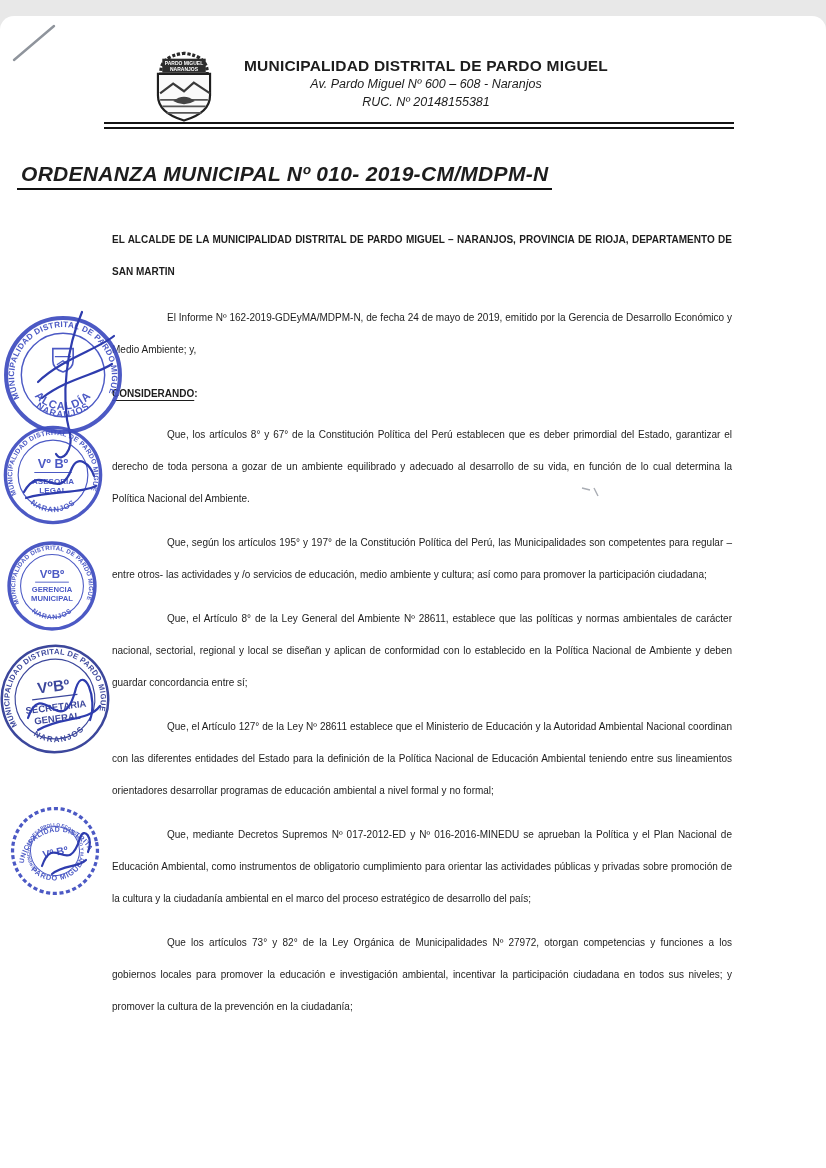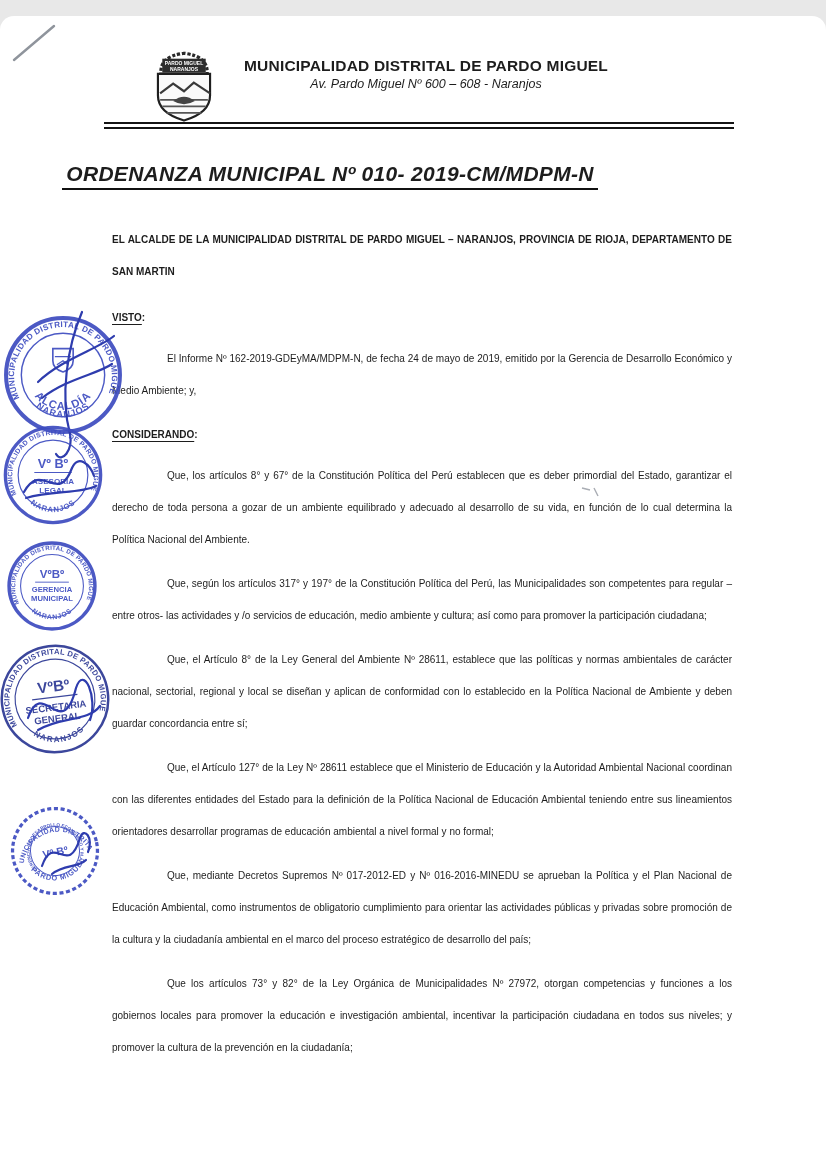--- a/index.html
+++ b/index.html
@@ -20,21 +20,21 @@
     text-align:center;line-height:1.25;
   }
   .org-name{font-size:15.5px;font-weight:bold;letter-spacing:.2px;}
   .addr{font-size:12.5px;font-weight:normal;font-style:italic;margin-top:2px;}
   .double-rule{
     position:absolute;left:104px;top:106px;width:630px;height:3px;
     border-top:2.5px solid var(--rule-dark,#141414);
     border-bottom:2.5px solid var(--rule-dark,#141414);
   }
   
-  .title-wrap{position:absolute;left:0;top:146px;width:660px;text-align:center;}
+  .title-wrap{position:absolute;left:0;top:146px;width:660px;text-align:left;padding-left:17px;}
   .doc-title{
     display:inline-block;
     font-size:21px;font-weight:bold;font-style:italic;letter-spacing:.3px;
     border-bottom:2.5px solid #111;padding:0 4px 2px 4px;
   }
   
   .body-col{
     position:absolute;left:112px;top:208px;width:620px;
     font-size:10px;line-height:32px;text-align:justify;
   }
@@ -71,35 +71,35 @@
     <text x="32" y="13.5" text-anchor="middle" font-size="4.6" fill="#fff" font-weight="bold">PARDO MIGUEL</text>
     <text x="32" y="19.5" text-anchor="middle" font-size="4.6" fill="#fff" font-weight="bold">NARANJOS</text>
     <path d="M10,40 l12,-9 l10,7 l9,-8 l15,10" fill="none" stroke="#3a3a3a" stroke-width="2"></path>
     <path d="M10,46 h44 M12,52 h40 M16,58 h32" stroke="#555" stroke-width="1.6"></path>
     <path d="M22,47 q10,-8 20,0 q-10,6 -20,0 z" fill="#444"></path>
   </svg>
 
   <div class="header-text">
     <div class="org-name">MUNICIPALIDAD DISTRITAL DE PARDO MIGUEL</div>
     <div class="addr">Av. Pardo Miguel Nº 600 – 608 - Naranjos</div>
+    <div class="addr">RUC. Nº 20148155381</div>
   </div>
 
   <div class="double-rule"></div>
 
   <div class="title-wrap">
     <span class="doc-title">ORDENANZA MUNICIPAL Nº 010- 2019-CM/MDPM-N</span>
   </div>
 
   <div class="body-col">
     <p class="salutation">EL ALCALDE DE LA MUNICIPALIDAD DISTRITAL DE PARDO MIGUEL – NARANJOS, PROVINCIA DE RIOJA, DEPARTAMENTO DE SAN MARTIN</p>
-    <p class="section-head"><span class="u">VISTO</span><span>:</span></p>
     <p class="para">El Informe Nº 162-2019-GDEyMA/MDPM-N, de fecha 24 de mayo de 2019, emitido por la Gerencia de Desarrollo Económico y Medio Ambiente; y,</p>
     <p class="section-head"><span class="u">CONSIDERANDO</span><span>:</span></p>
     <p class="para">Que, los artículos 8° y 67° de la Constitución Política del Perú establecen que es deber primordial del Estado, garantizar el derecho de toda persona a gozar de un ambiente equilibrado y adecuado al desarrollo de su vida, en función de lo cual determina la Política Nacional del Ambiente.</p>
-    <p class="para">Que, según los artículos 317° y 197° de la Constitución Política del Perú, las Municipalidades son competentes para regular – entre otros- las actividades y /o servicios de educación, medio ambiente y cultura; así como para promover la participación ciudadana;</p>
+    <p class="para">Que, según los artículos 195° y 197° de la Constitución Política del Perú, las Municipalidades son competentes para regular – entre otros- las actividades y /o servicios de educación, medio ambiente y cultura; así como para promover la participación ciudadana;</p>
     <p class="para">Que, el Artículo 8° de la Ley General del Ambiente Nº 28611, establece que las políticas y normas ambientales de carácter nacional, sectorial, regional y local se diseñan y aplican de conformidad con lo establecido en la Política Nacional de Ambiente y deben guardar concordancia entre sí;</p>
     <p class="para">Que, el Artículo 127° de la Ley Nº 28611 establece que el Ministerio de Educación y la Autoridad Ambiental Nacional coordinan con las diferentes entidades del Estado para la definición de la Política Nacional de Educación Ambiental teniendo entre sus lineamientos orientadores desarrollar programas de educación ambiental a nivel formal y no formal;</p>
     <p class="para">Que, mediante Decretos Supremos Nº 017-2012-ED y Nº 016-2016-MINEDU se aprueban la Política y el Plan Nacional de Educación Ambiental, como instrumentos de obligatorio cumplimiento para orientar las actividades públicas y privadas sobre promoción de la cultura y la ciudadanía ambiental en el marco del proceso estratégico de desarrollo del país;</p>
     <p class="para">Que los artículos 73° y 82° de la Ley Orgánica de Municipalidades Nº 27972, otorgan competencias y funciones a los gobiernos locales para promover la educación e investigación ambiental, incentivar la participación ciudadana en todos sus niveles; y promover la cultura de la prevención en la ciudadanía;</p>
   </div>
 
   <svg class="pencil-mark" width="24" height="16">
     <path d="M4,4 l8,2 m4,-2 l4,8" stroke="#a9adb4" stroke-width="1.4" fill="none"></path>
   </svg>
 

